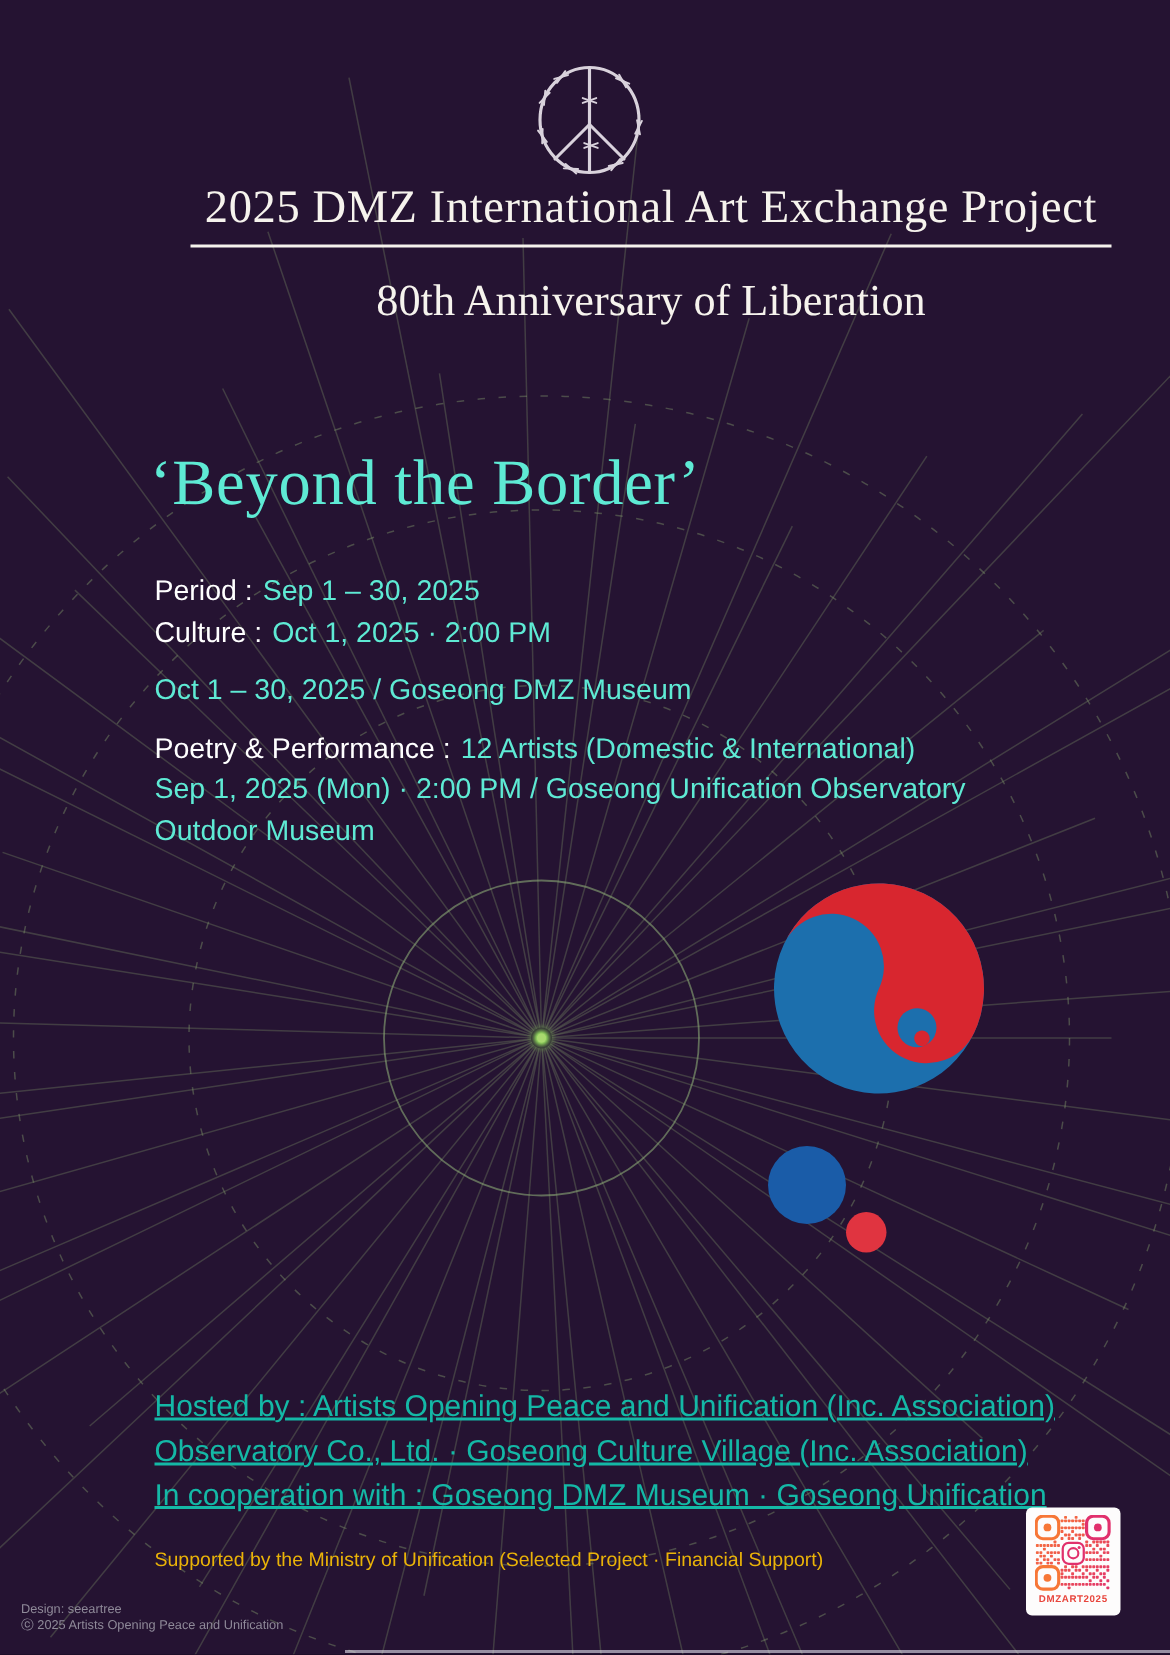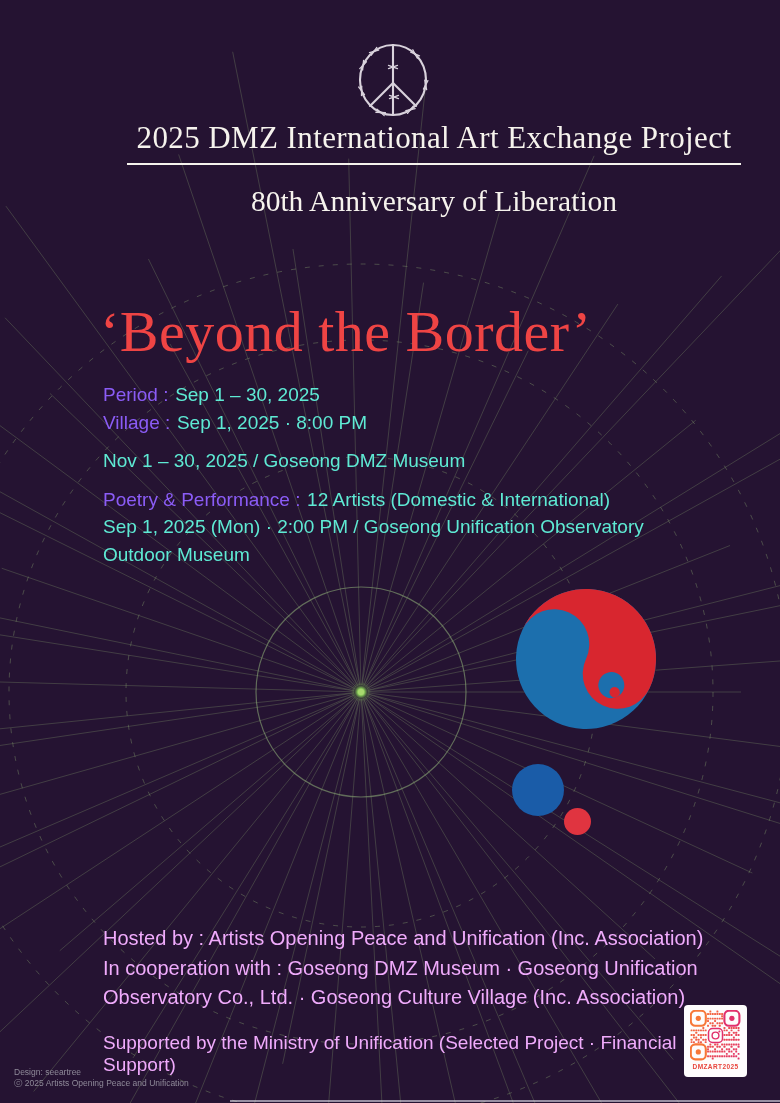--- a/index.html
+++ b/index.html
@@ -15,40 +15,40 @@
   
   .peace{left:351px;top:40px;width:84px;height:80px;}
   .titles{left:0;top:120px;width:780px;text-align:center;color:#f6f3ed;
           font-family:"Liberation Serif",serif;padding-left:44px;}
   .title-line1{display:inline-block;font-size:31px;letter-spacing:.4px;
                padding:0 10px 7px 10px;border-bottom:2px solid #f6f3ed;}
   .title-line2{font-size:29.5px;margin-top:20px;}
 
   
   .theme-title{left:100px;top:298px;font-family:"Liberation Serif",serif;
-               font-size:58px;color:#ef4444;letter-spacing:.5px;}
+               font-size:43px;color:#5eead4;letter-spacing:.5px;}
 
   
   .schedule{left:103px;top:381px;width:620px;font-size:19px;}
   .sched-block{margin-bottom:11px;}
   .sched-line{line-height:27.5px;white-space:nowrap;}
-  .lbl{color:#8b5cf6;margin-right:.35em;}
+  .lbl{color:#ffffff;margin-right:.35em;}
   .lbl:empty{margin:0;}
   .val{color:#5eead4;}
 
   
   .taegeuk{left:515px;top:588px;width:142px;height:142px;}
   .dot{border-radius:50%;}
   .dot-blue{left:512px;top:764px;width:52px;height:52px;background:#1a5ca8;}
   .dot-red{left:564px;top:808px;width:27px;height:27px;background:#e03440;}
 
   
-  .hosted{left:103px;top:924px;width:620px;color:#f0abfc;font-size:20px;line-height:28.8px;}
+  .hosted{left:103px;top:924px;width:620px;color:#14b8a6;font-size:20px;line-height:28.8px;text-decoration:underline;}
   .hosted .h1{margin-bottom:1px;}
-  .supported{left:103px;top:1032px;width:620px;color:#f0abfc;font-size:19px;}
+  .supported{left:103px;top:1032px;width:620px;color:#eab308;font-size:13px;}
   .credits{left:14px;top:1067px;color:#8f8a99;font-size:8.5px;line-height:10.5px;}
 
   
   .qr-box{left:684px;top:1005px;width:63px;height:72px;background:#fdfcfc;
           border-radius:4px;display:flex;flex-direction:column;align-items:center;
           padding-top:5px;box-sizing:border-box;}
   .qr-label{font-size:6.5px;font-weight:bold;color:#e8453c;letter-spacing:.4px;margin-top:2px;}
 
   .bottom-edge{left:230px;top:1100px;width:550px;height:2px;background:rgba(232,229,238,.6);}
 </style>
@@ -189,26 +189,26 @@
   </div>
 
   <div class="layer theme-title">‘Beyond the Border’</div>
 
   <div class="layer schedule">
     <div class="sched-block">
       <div class="sched-line">
         <span class="lbl">Period :</span><span class="val">Sep 1 – 30, 2025</span>
       </div>
       <div class="sched-line">
-        <span class="lbl">Village :</span><span class="val">Sep 1, 2025 · 8:00 PM</span>
+        <span class="lbl">Culture :</span><span class="val">Oct 1, 2025 · 2:00 PM</span>
       </div>
     </div>
     <div class="sched-block">
       <div class="sched-line">
-        <span class="lbl"></span><span class="val">Nov 1 – 30, 2025 / Goseong DMZ Museum</span>
+        <span class="lbl"></span><span class="val">Oct 1 – 30, 2025 / Goseong DMZ Museum</span>
       </div>
     </div>
     <div class="sched-block">
       <div class="sched-line">
         <span class="lbl">Poetry &amp; Performance :</span><span class="val">12 Artists (Domestic &amp; International)</span>
       </div>
       <div class="sched-line">
         <span class="lbl"></span><span class="val">Sep 1, 2025 (Mon) · 2:00 PM / Goseong Unification Observatory</span>
       </div>
       <div class="sched-line">
@@ -224,22 +224,22 @@
       <circle cx="34" cy="13" r="13" fill="#1c6fad"></circle>
       <circle cx="40" cy="18" r="5.2" fill="#d8262f"></circle>
     </g>
   </svg>
 
   <div class="layer dot dot-blue"></div>
   <div class="layer dot dot-red"></div>
 
   <div class="layer hosted">
     <div class="h1">Hosted by : Artists Opening Peace and Unification (Inc. Association)</div>
+    <div>Observatory Co., Ltd. · Goseong Culture Village (Inc. Association)</div>
     <div>In cooperation with : Goseong DMZ Museum · Goseong Unification</div>
-    <div>Observatory Co., Ltd. · Goseong Culture Village (Inc. Association)</div>
   </div>
   <div class="layer supported">Supported by the Ministry of Unification (Selected Project · Financial Support)</div>
   <div class="layer credits">
     <div>Design: seeartree</div>
     <div>ⓒ 2025 Artists Opening Peace and Unification</div>
   </div>
 
   <div class="layer qr-box">
     <svg id="qr-svg" width="51" height="51" viewBox="0 0 51 51">
         <rect x="19.400000000000002" y="0.6" width="1.927" height="1.927" rx="0.5" fill="rgb(244,105,65)"></rect>

